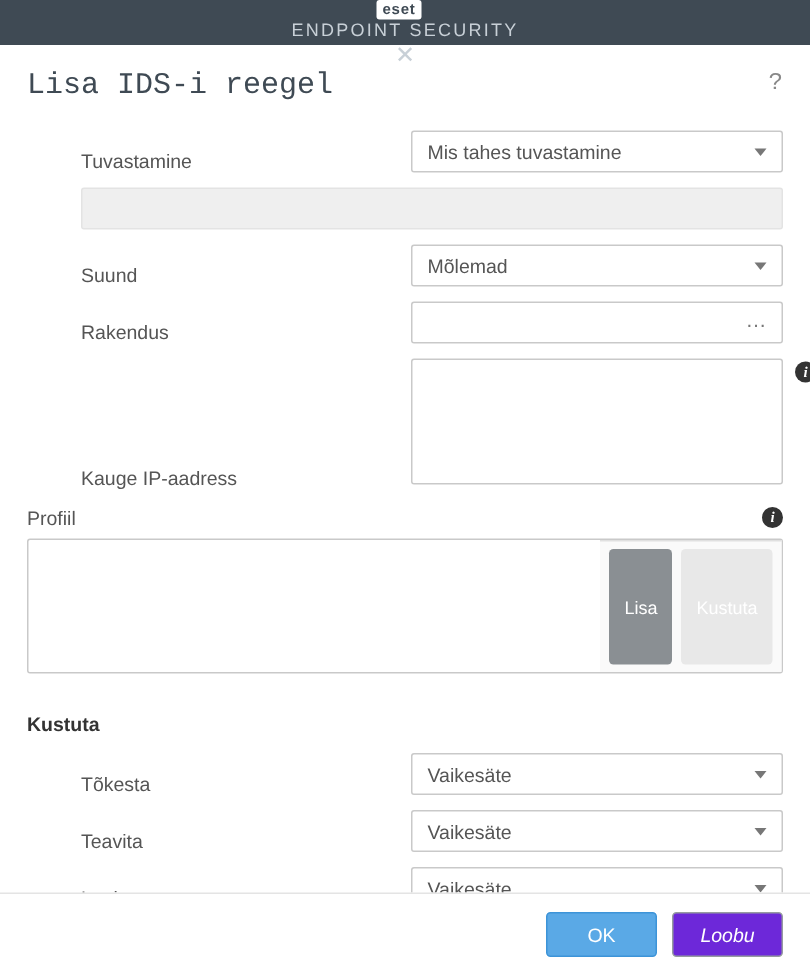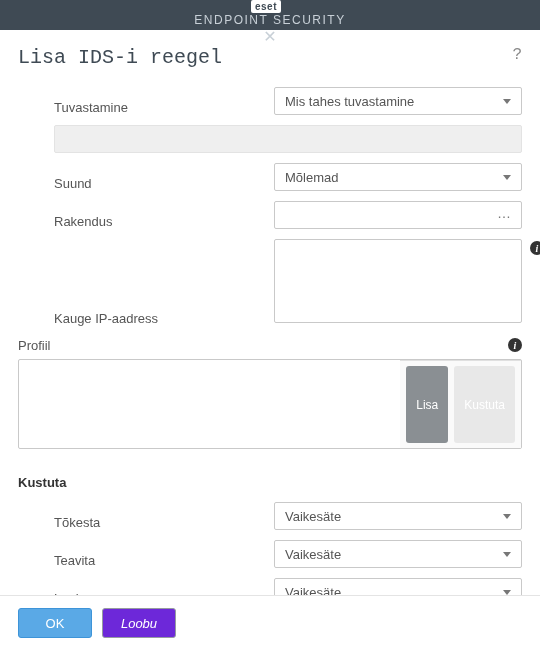--- a/index.html
+++ b/index.html
@@ -193,20 +193,21 @@
     margin-bottom: 12px;
   }
   .footer {
     position: absolute;
     bottom: 0;
     left: 0;
     right: 0;
     border-top: 1px solid #e4e4e4;
     padding: 12px 18px;
     display: flex;
+    justify-content: flex-end;
     gap: 10px;
     background: #fff;
   }
   .btn {
     min-width: 74px;
     height: 30px;
     border-radius: 3px;
     font-size: 13px;
     border: 1px solid transparent;
     cursor: pointer;

